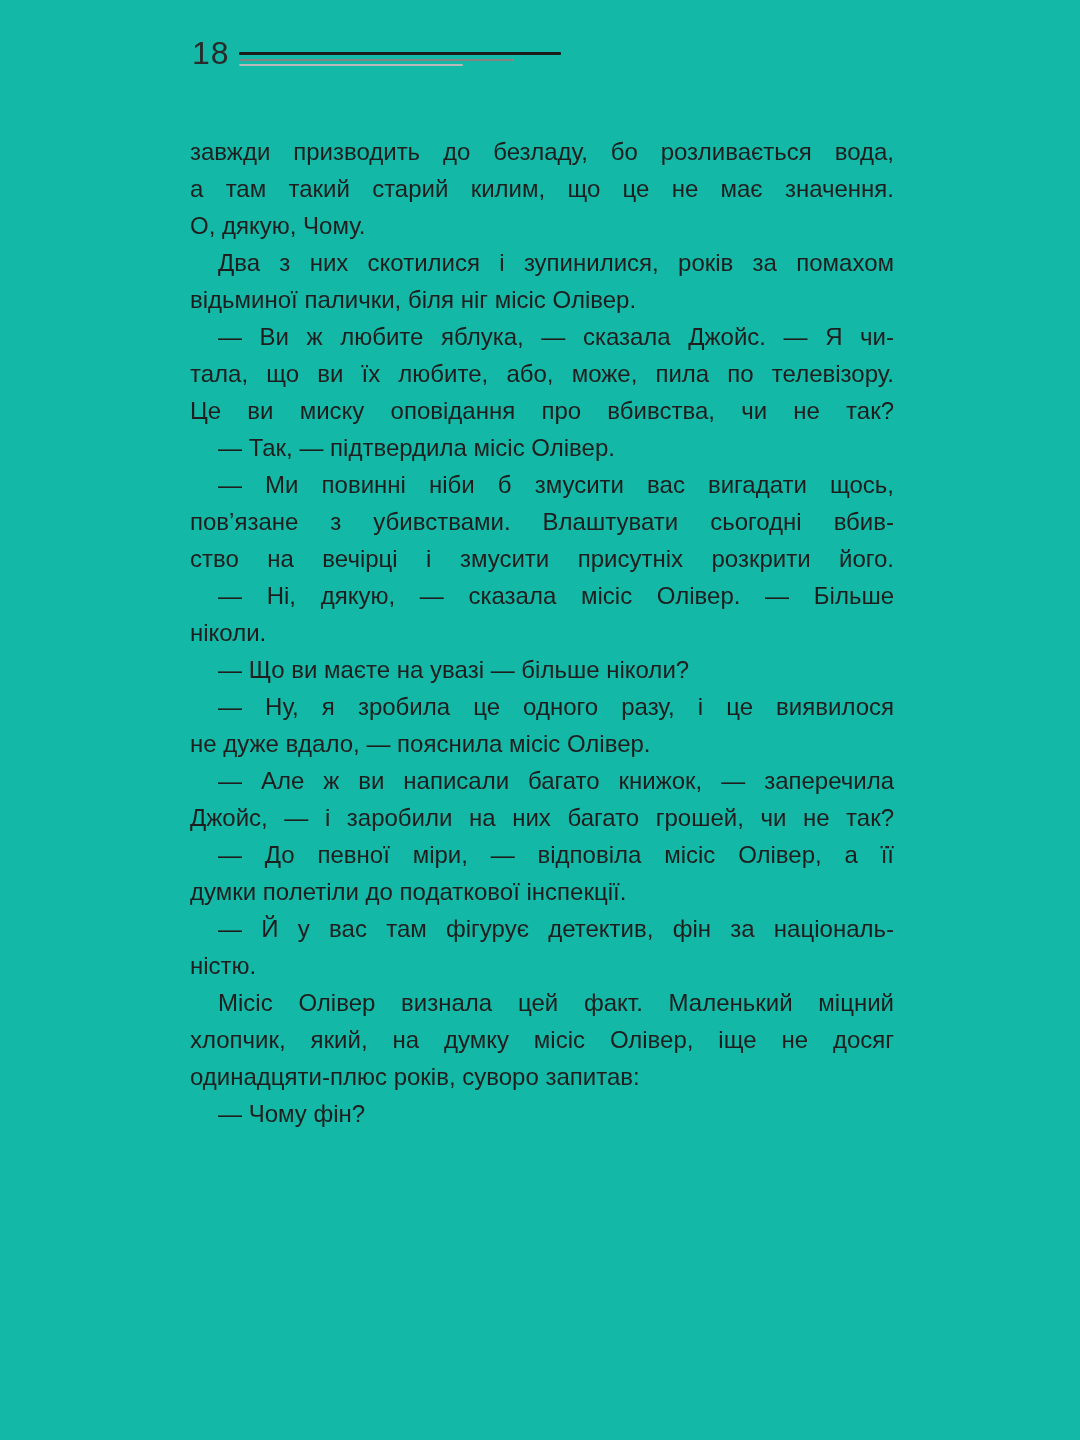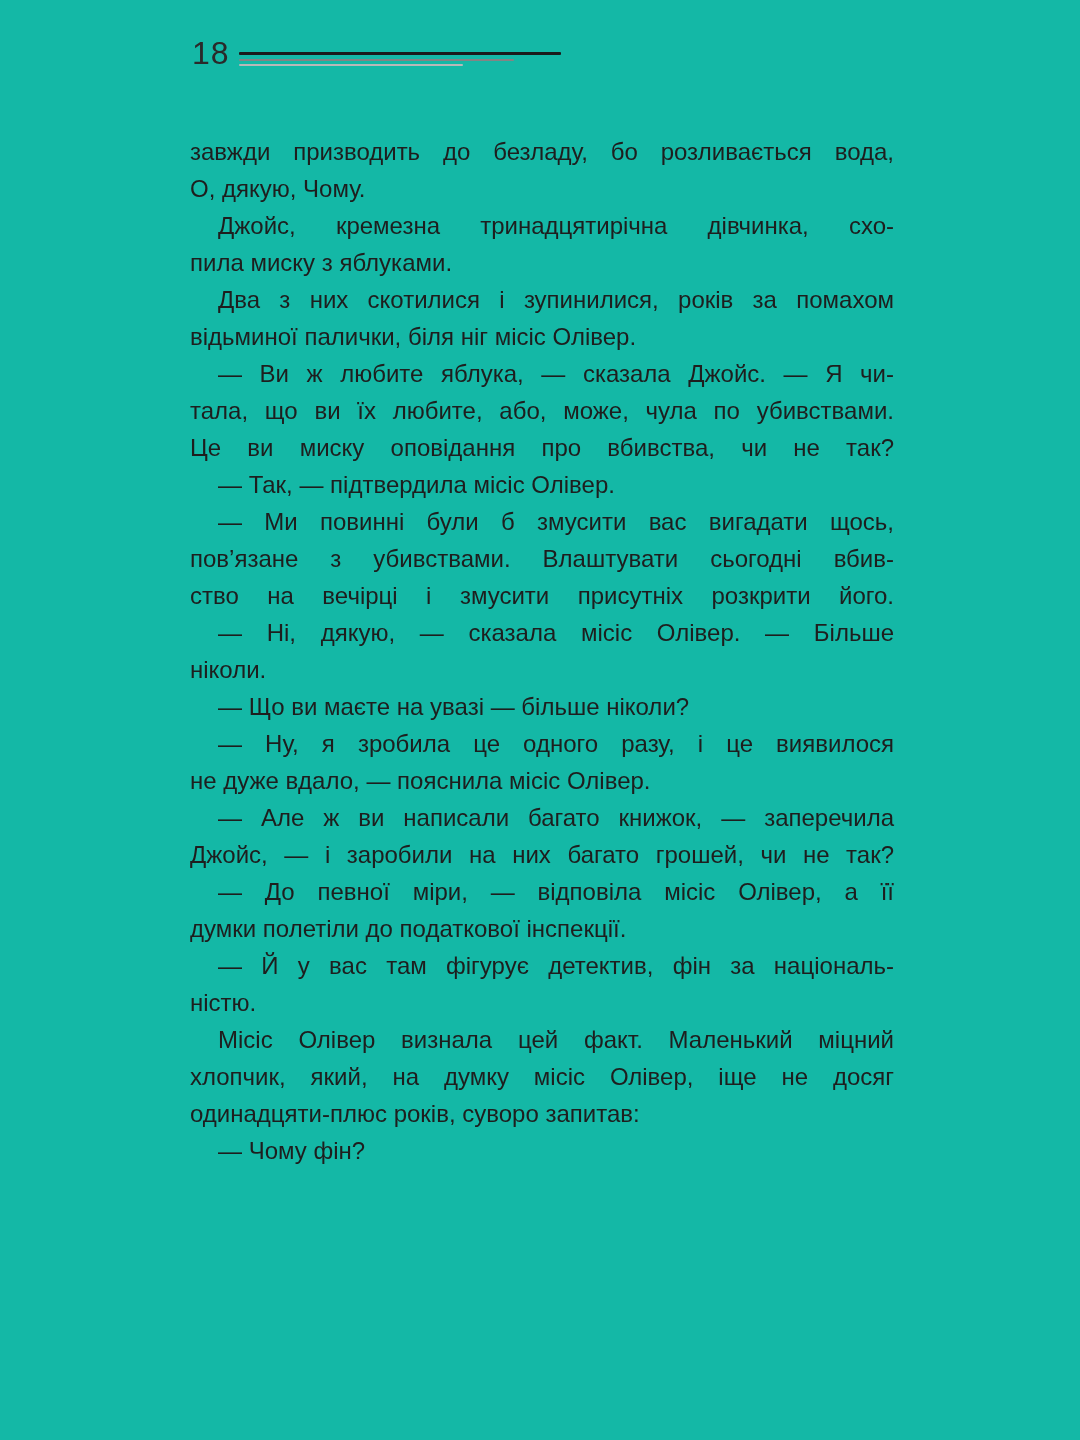--- a/index.html
+++ b/index.html
@@ -76,40 +76,37 @@
 
   <div class="ornament">
     <div class="orn-line" style="background: rgb(27, 27, 27);"></div>
     <div class="orn-line" style="background: rgb(132, 132, 132);"></div>
     <div class="orn-line" style="background: rgb(184, 184, 184);"></div>
   </div>
 
   <div class="text-block">
       <p class="para">
         <span class="line">завжди призводить до безладу, бо розливається вода,</span>
+        <span class="line">а там такий старий килим, що це не має значення.</span>
         <span class="line last">О, дякую, Чому.</span>
-      </p>
-      <p class="para indent">
-        <span class="line">Джойс, кремезна тринадцятирічна дівчинка, схо-</span>
-        <span class="line last">пила миску з яблуками.</span>
       </p>
       <p class="para indent">
         <span class="line">Два з них скотилися і зупинилися, років за помахом</span>
         <span class="line last">відьминої палички, біля ніг місіс Олівер.</span>
       </p>
       <p class="para indent">
         <span class="line">— Ви ж любите яблука, — сказала Джойс. — Я чи-</span>
-        <span class="line">тала, що ви їх любите, або, може, чула по убивствами.</span>
+        <span class="line">тала, що ви їх любите, або, може, пила по телевізору.</span>
         <span class="line">Це ви миску оповідання про вбивства, чи не так?</span>
       </p>
       <p class="para indent">
         <span class="line last">— Так, — підтвердила місіс Олівер.</span>
       </p>
       <p class="para indent">
-        <span class="line">— Ми повинні були б змусити вас вигадати щось,</span>
+        <span class="line">— Ми повинні ніби б змусити вас вигадати щось,</span>
         <span class="line">пов’язане з убивствами. Влаштувати сьогодні вбив-</span>
         <span class="line">ство на вечірці і змусити присутніх розкрити його.</span>
       </p>
       <p class="para indent">
         <span class="line">— Ні, дякую, — сказала місіс Олівер. — Більше</span>
         <span class="line last">ніколи.</span>
       </p>
       <p class="para indent">
         <span class="line last">— Що ви маєте на увазі — більше ніколи?</span>
       </p>

